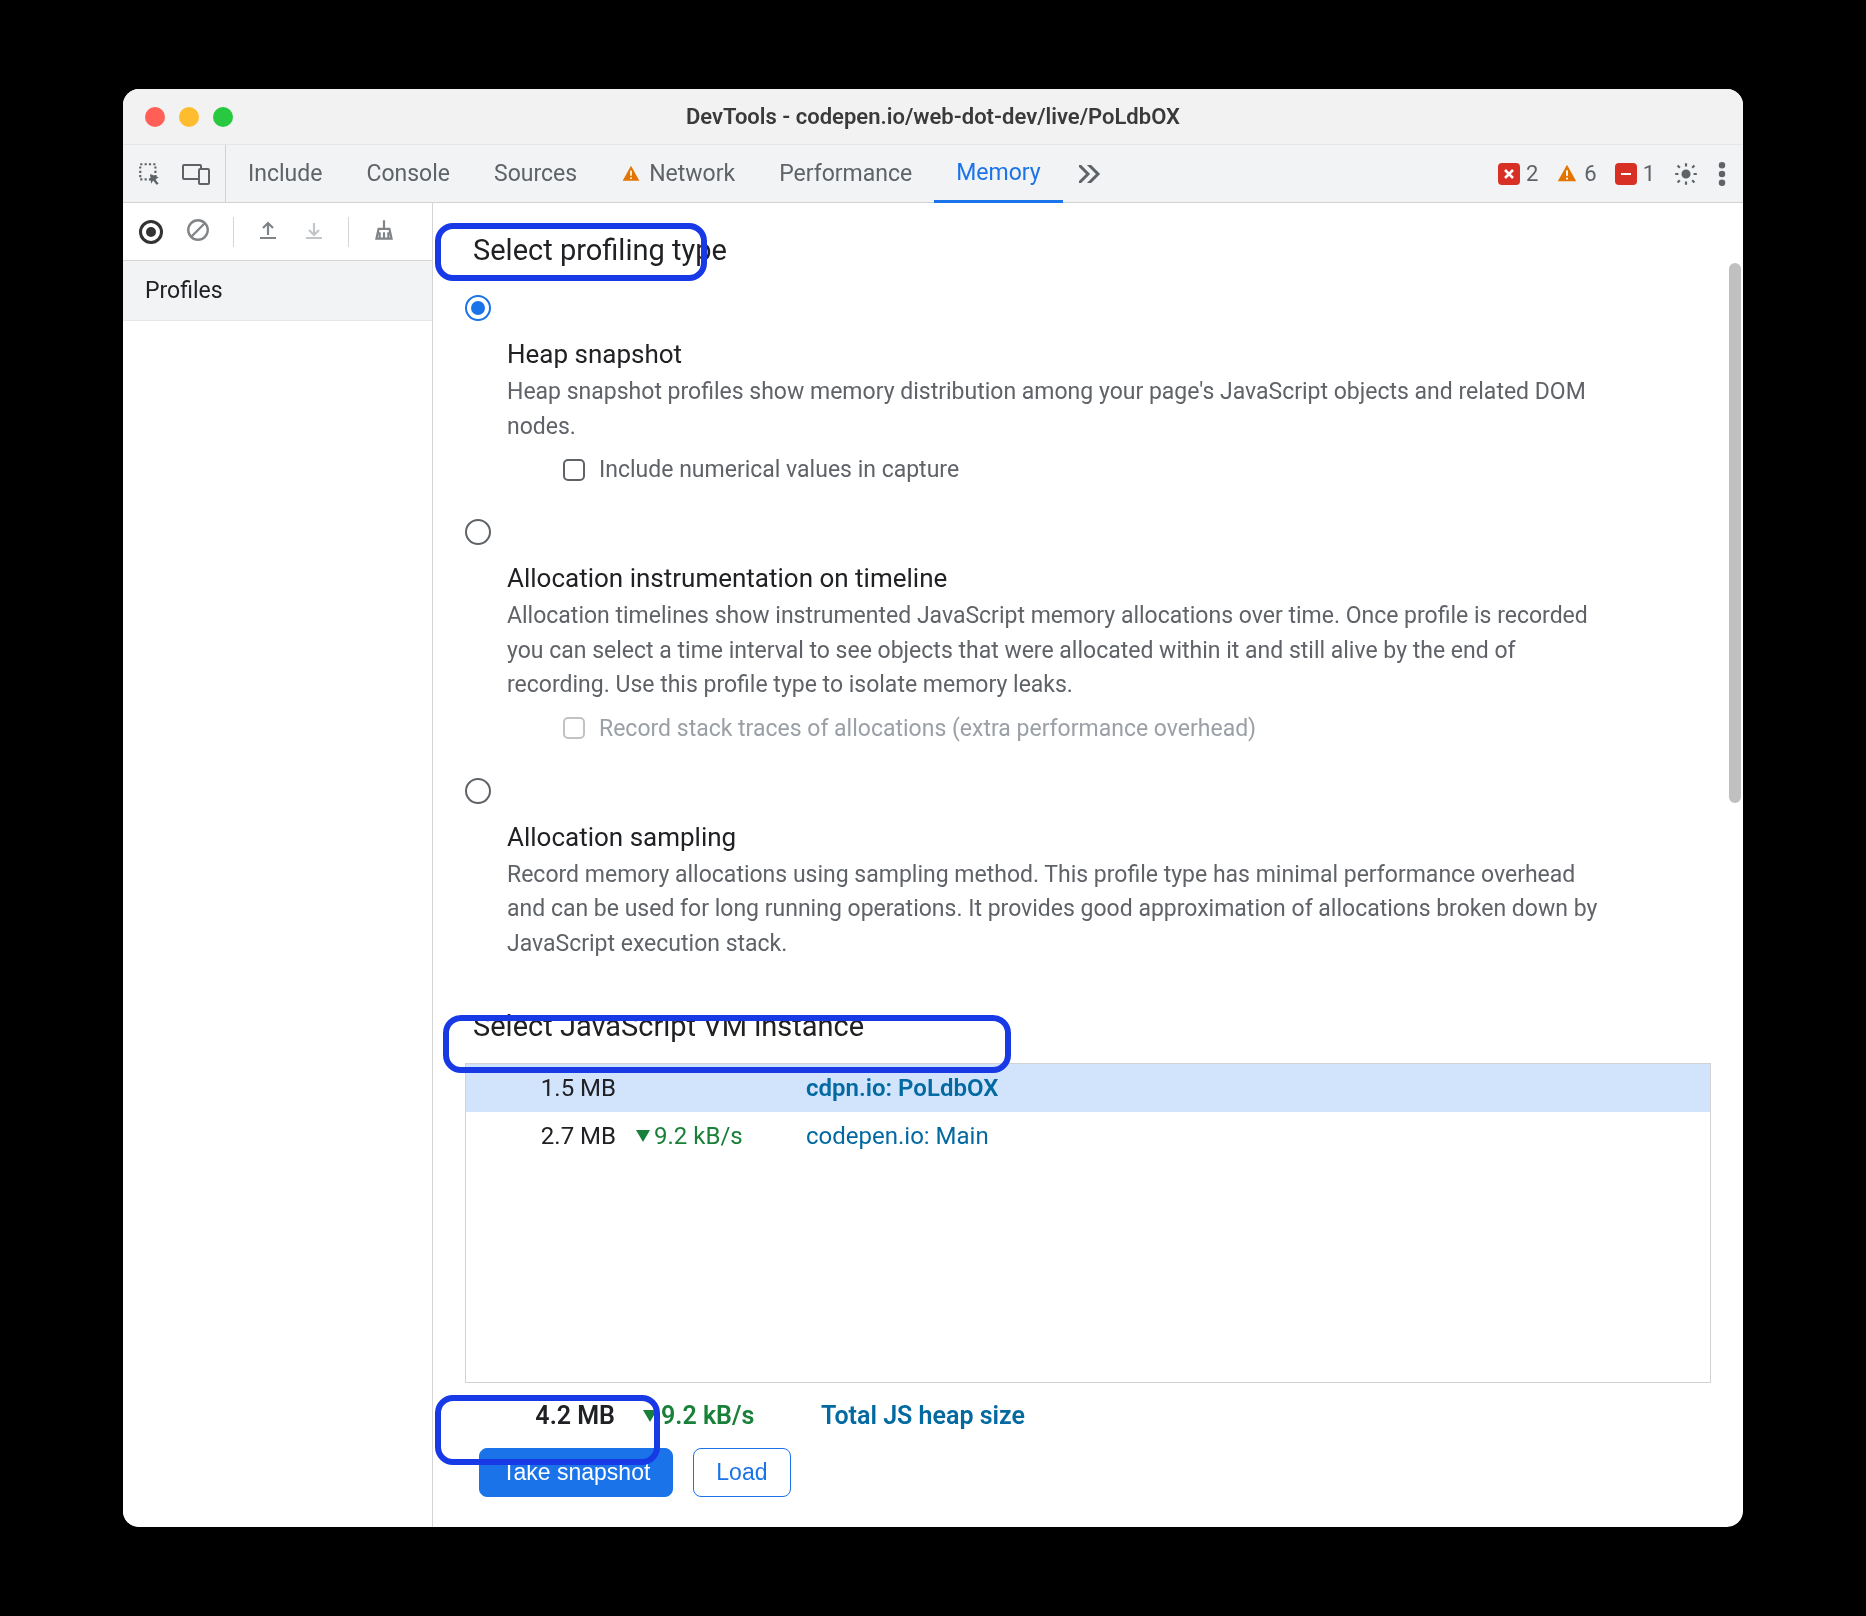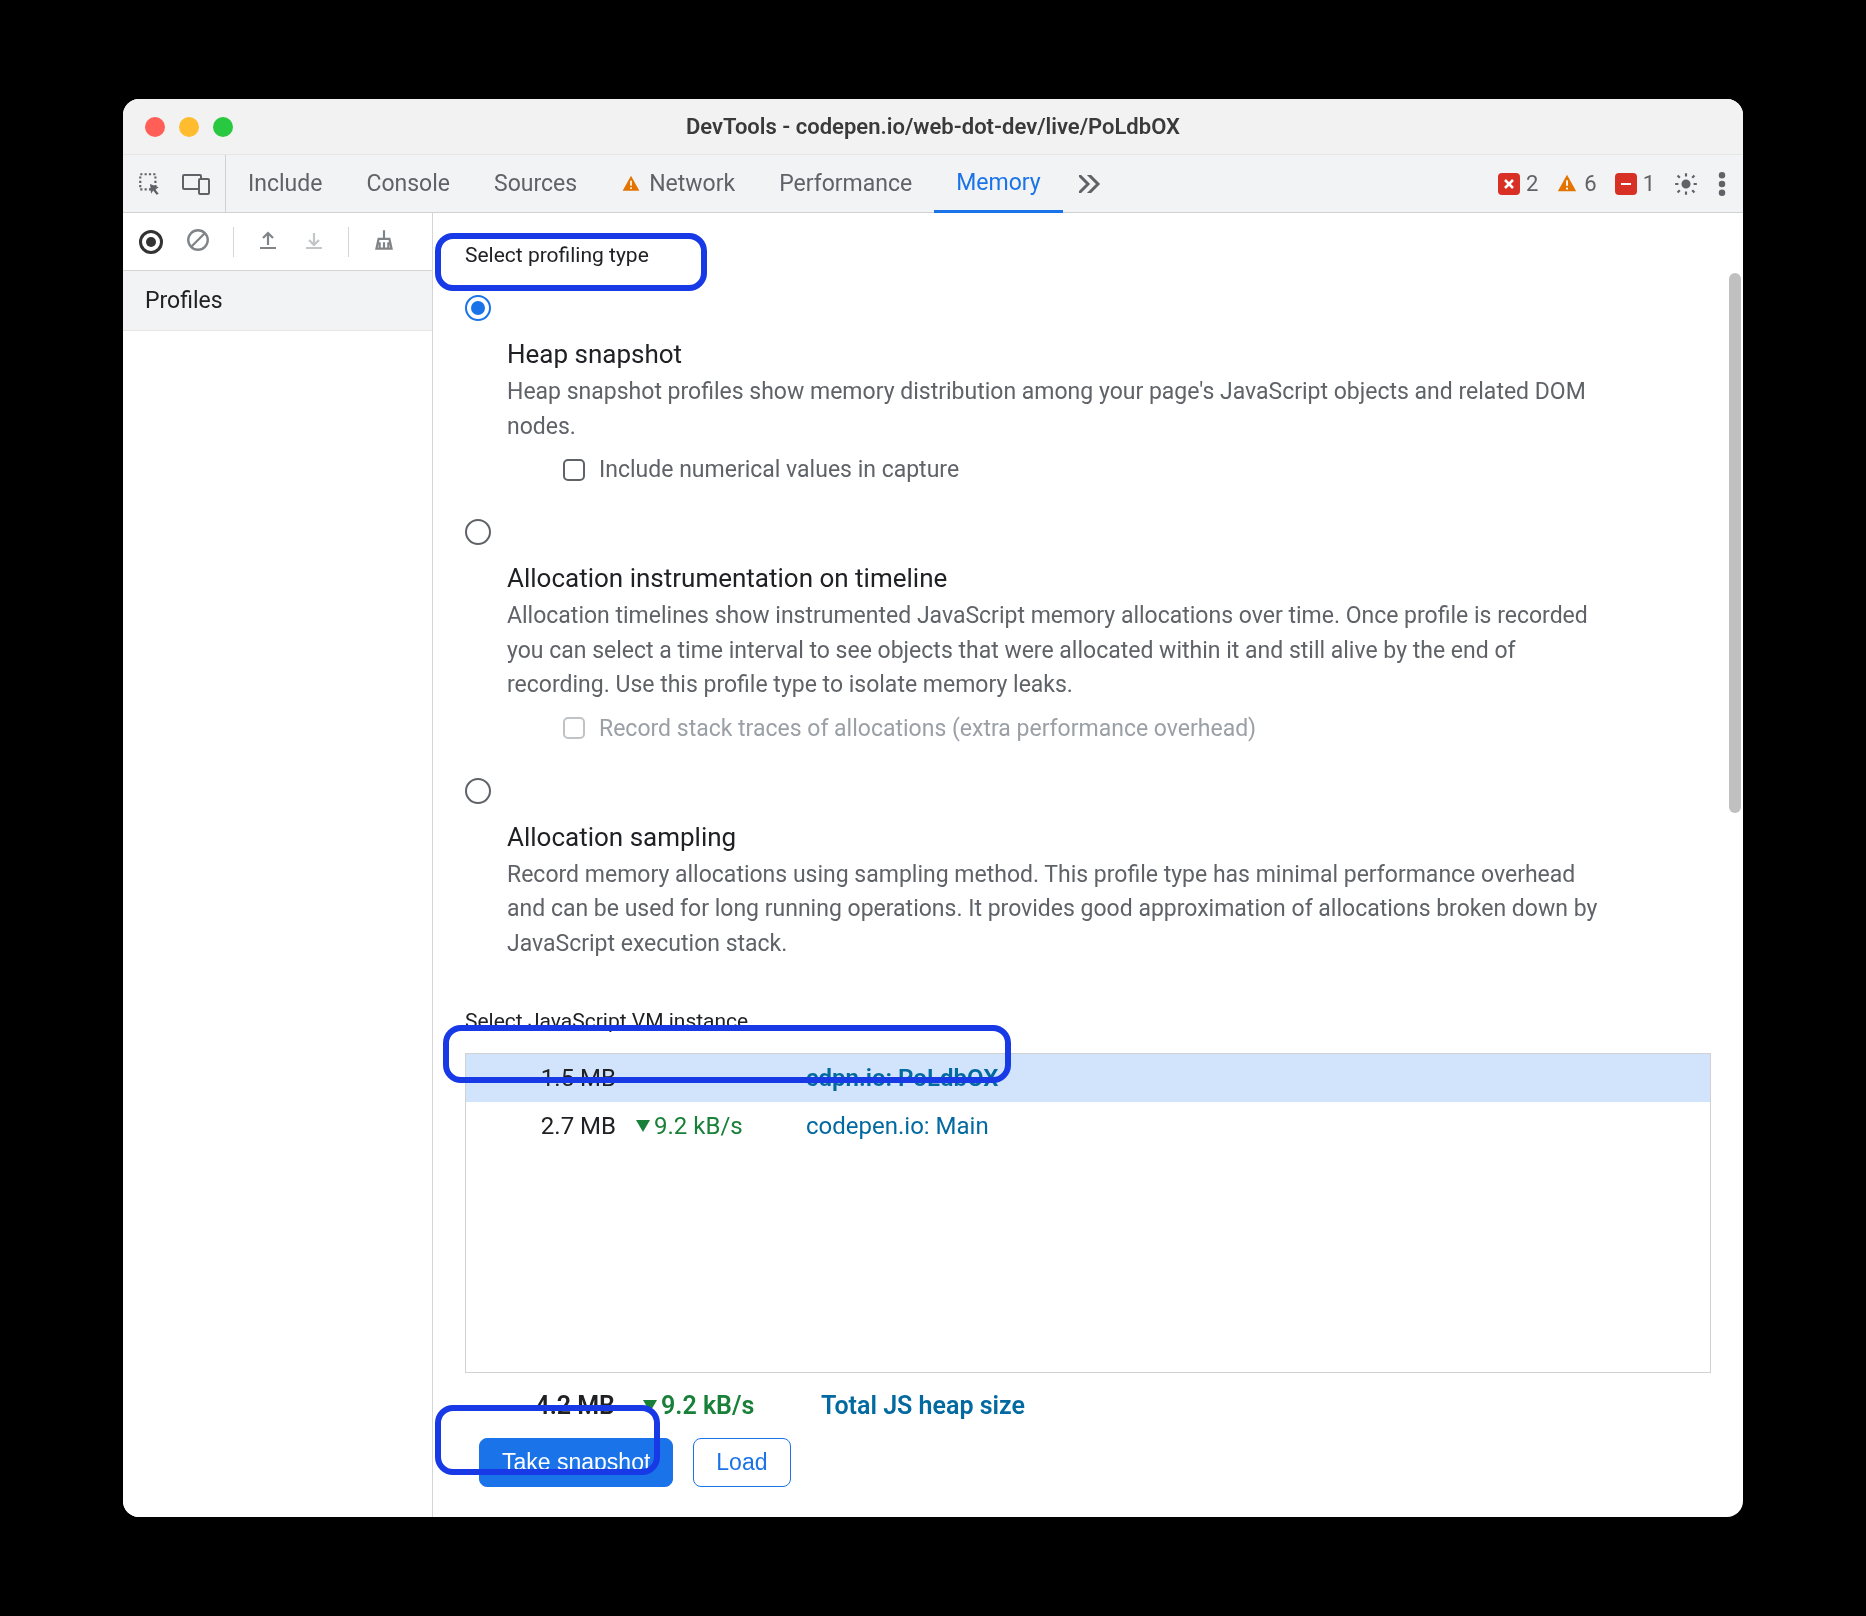--- a/index.html
+++ b/index.html
@@ -143,23 +143,23 @@
 
   .main {
     flex: 1;
     padding: 24px 32px 30px 32px;
     overflow: auto;
     position: relative;
     font-size: 23px;
     color: #202124;
   }
   .main h2 {
-    font-size: 21px;
+    font-size: 29px;
     font-weight: 400;
-    margin: 6px 0 20px 0;
+    margin: 6px 0 20px 8px;
     color: #202124;
   }
   .profiling-option {
     display: flex;
     align-items: flex-start;
     gap: 16px;
     padding: 4px 0 10px 0;
   }
   .radio {
     width: 26px; height: 26px;

